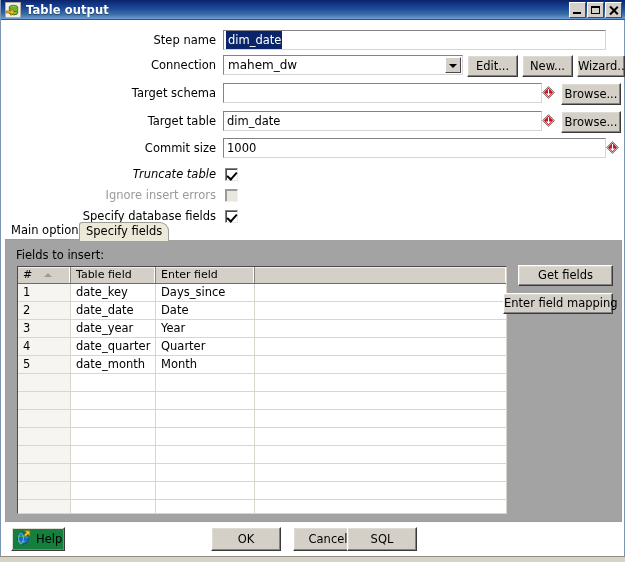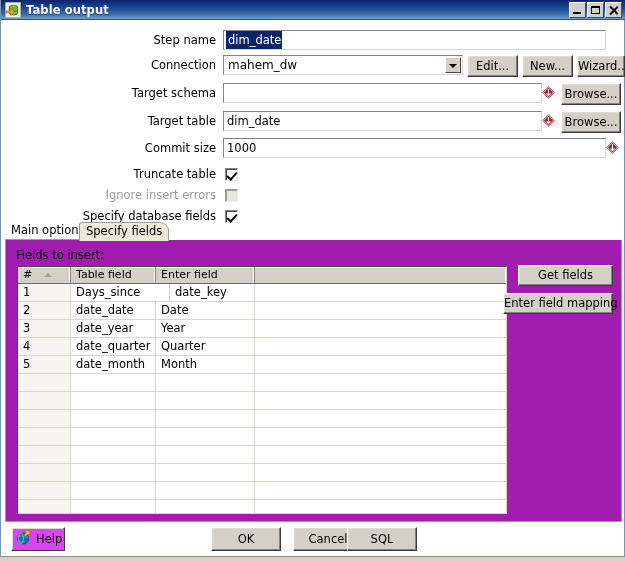--- a/index.html
+++ b/index.html
@@ -258,21 +258,21 @@
     background: #9d9d95;
   }
 
   
   .tabbody {
     position: absolute;
     left: 4px; top: 240px;
     width: 617px;
     height: 282px;
     box-sizing: border-box;
-    background: #a21caf;
+    background: #a3a3a3;
     border: 1px solid #9d9d95;
     border-top: none;
   }
   .fields-label {
     position: absolute;
     left: 10px; top: 8px;
     font-size: 11.5px;
     color: #000;
   }
 
@@ -363,21 +363,21 @@
     position: absolute;
     left: 0; top: 522px;
     width: 625px;
     height: 40px;
   }
   .help-btn {
     position: absolute;
     left: 10px; top: 5px;
     width: 54px; height: 24px;
     box-sizing: border-box;
-    background: #d946ef;
+    background: #15803d;
     border: 1px solid;
     border-color: #ffffff #3a3a3a #3a3a3a #ffffff;
     box-shadow: inset -1px -1px 0 #848284, inset 1px 1px 0 #dedbd4;
     display: flex;
     align-items: center;
     padding-left: 4px;
     cursor: default;
   }
   .help-btn .htxt { font-size: 11.5px; margin-left: 4px; }
 
@@ -461,21 +461,21 @@
     <div class="lbl" style="left:95px; top:116px; width:120px;">Commit size</div>
     <input class="txt" style="left: 222px; top: 116px; width: 383px;" type="text" value="1000">
     <span class="diamond" style="left:605px; top:119px;">
       <svg width="13" height="13" viewBox="0 0 13 13">
         <polygon points="6.5,0.5 12.5,6.5 6.5,12.5 0.5,6.5" fill="#c8c4bc" stroke="#6e6a62" stroke-width="0.8"></polygon>
         <polygon points="6.5,1.8 11,6.5 6.5,11.2 2,6.5" fill="#cc1122"></polygon>
         <path d="M6.5 3 L6.5 9 M4.6 7.3 L6.5 9.5 L8.4 7.3" stroke="#ffffff" stroke-width="1.1" fill="none"></path>
       </svg>
     </span>
 
-    <div class="lbl" style="left:95px; top:142px; width:120px;">Truncate table</div>
+    <div class="lbl" style="left:95px; top:142px; width:120px;font-style:italic;">Truncate table</div>
     <span class="cbx on" style="left:224px; top:146px;"></span>
 
     <div class="lbl disabled" style="left:75px; top:163px; width:140px;">Ignore insert errors</div>
     <span class="cbx off-disabled" style="left:224px; top:167px;"></span>
 
     <div class="lbl" style="left:65px; top:184px; width:150px;">Specify database fields</div>
     <span class="cbx on" style="left:224px; top:188px;"></span>
   </div>
 
   <div class="tabs">
@@ -494,22 +494,22 @@
           <span>#</span>
           <span class="sortarrow"></span>
         </div>
         <div class="gh c1">Table field</div>
         <div class="gh c2">Enter field</div>
         <div class="gh c3"></div>
       </div>
 
       <div class="grow">
         <div class="gc num c0">1</div>
+        <div class="gc c1">date_key</div>
         <div class="gc c2">Days_since</div>
-        <div class="gc c1">date_key</div>
         <div class="gc c3"></div>
       </div>
       <div class="grow">
         <div class="gc num c0">2</div>
         <div class="gc c1">date_date</div>
         <div class="gc c2">Date</div>
         <div class="gc c3"></div>
       </div>
       <div class="grow">
         <div class="gc num c0">3</div>

